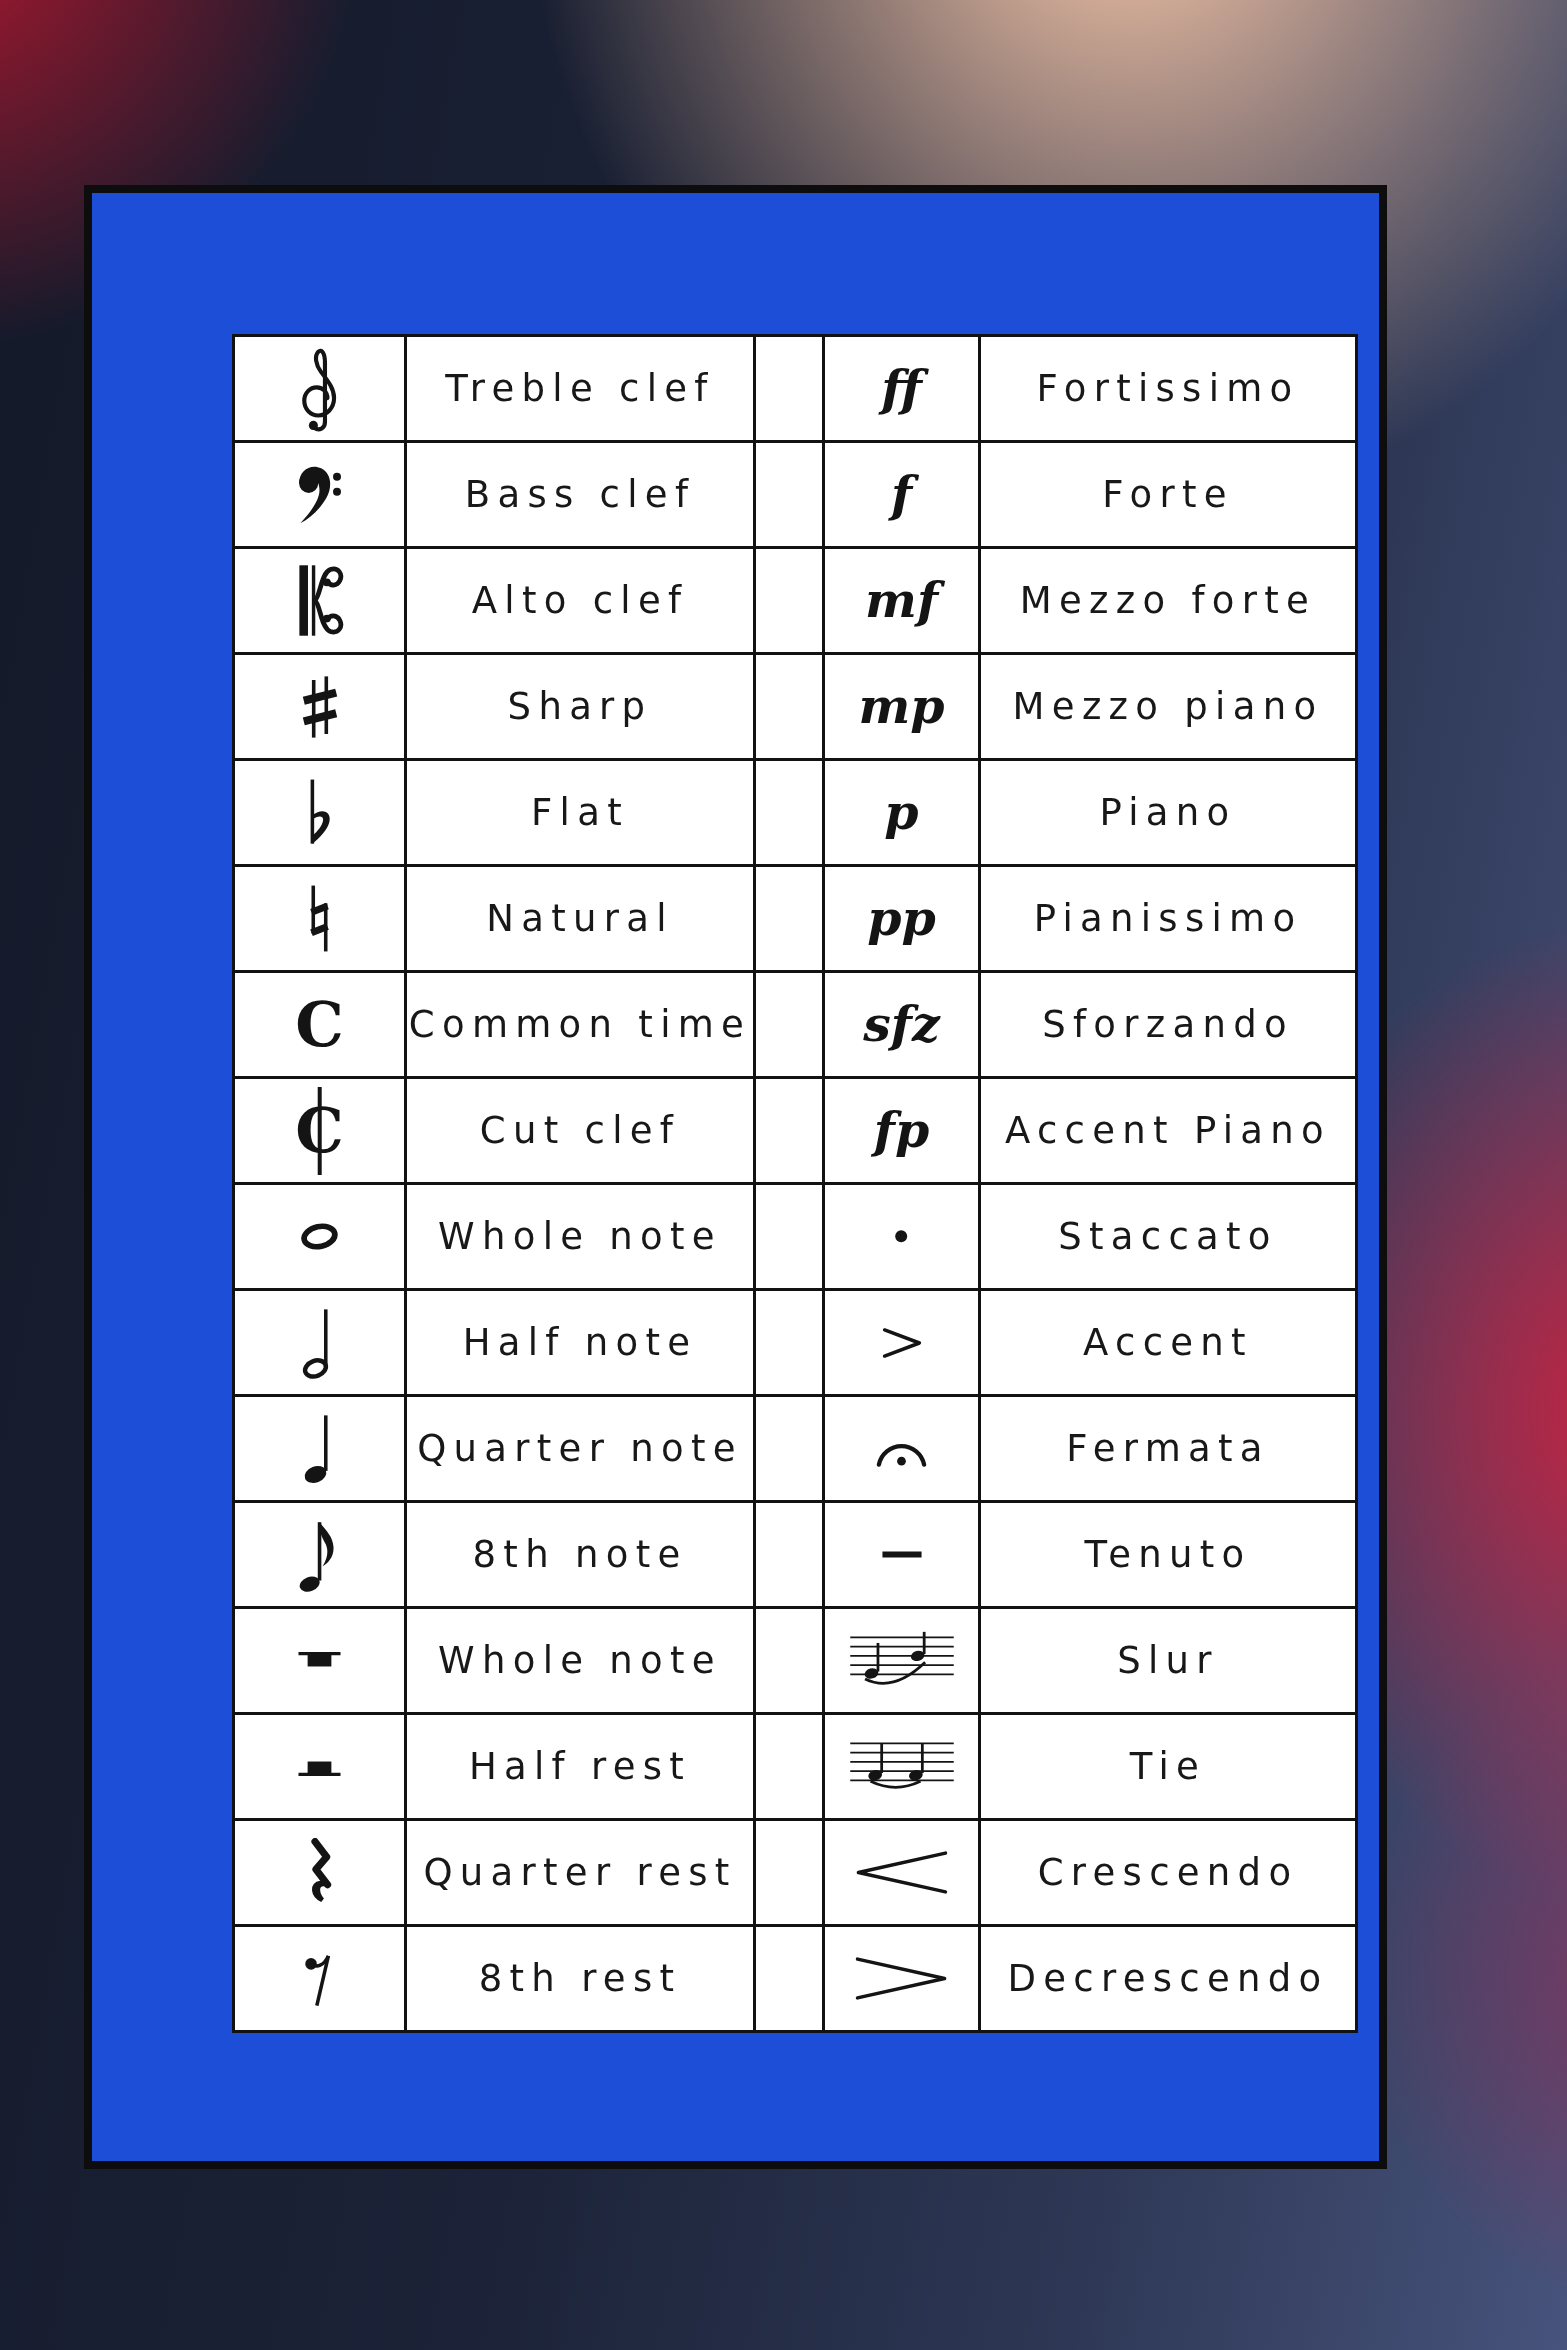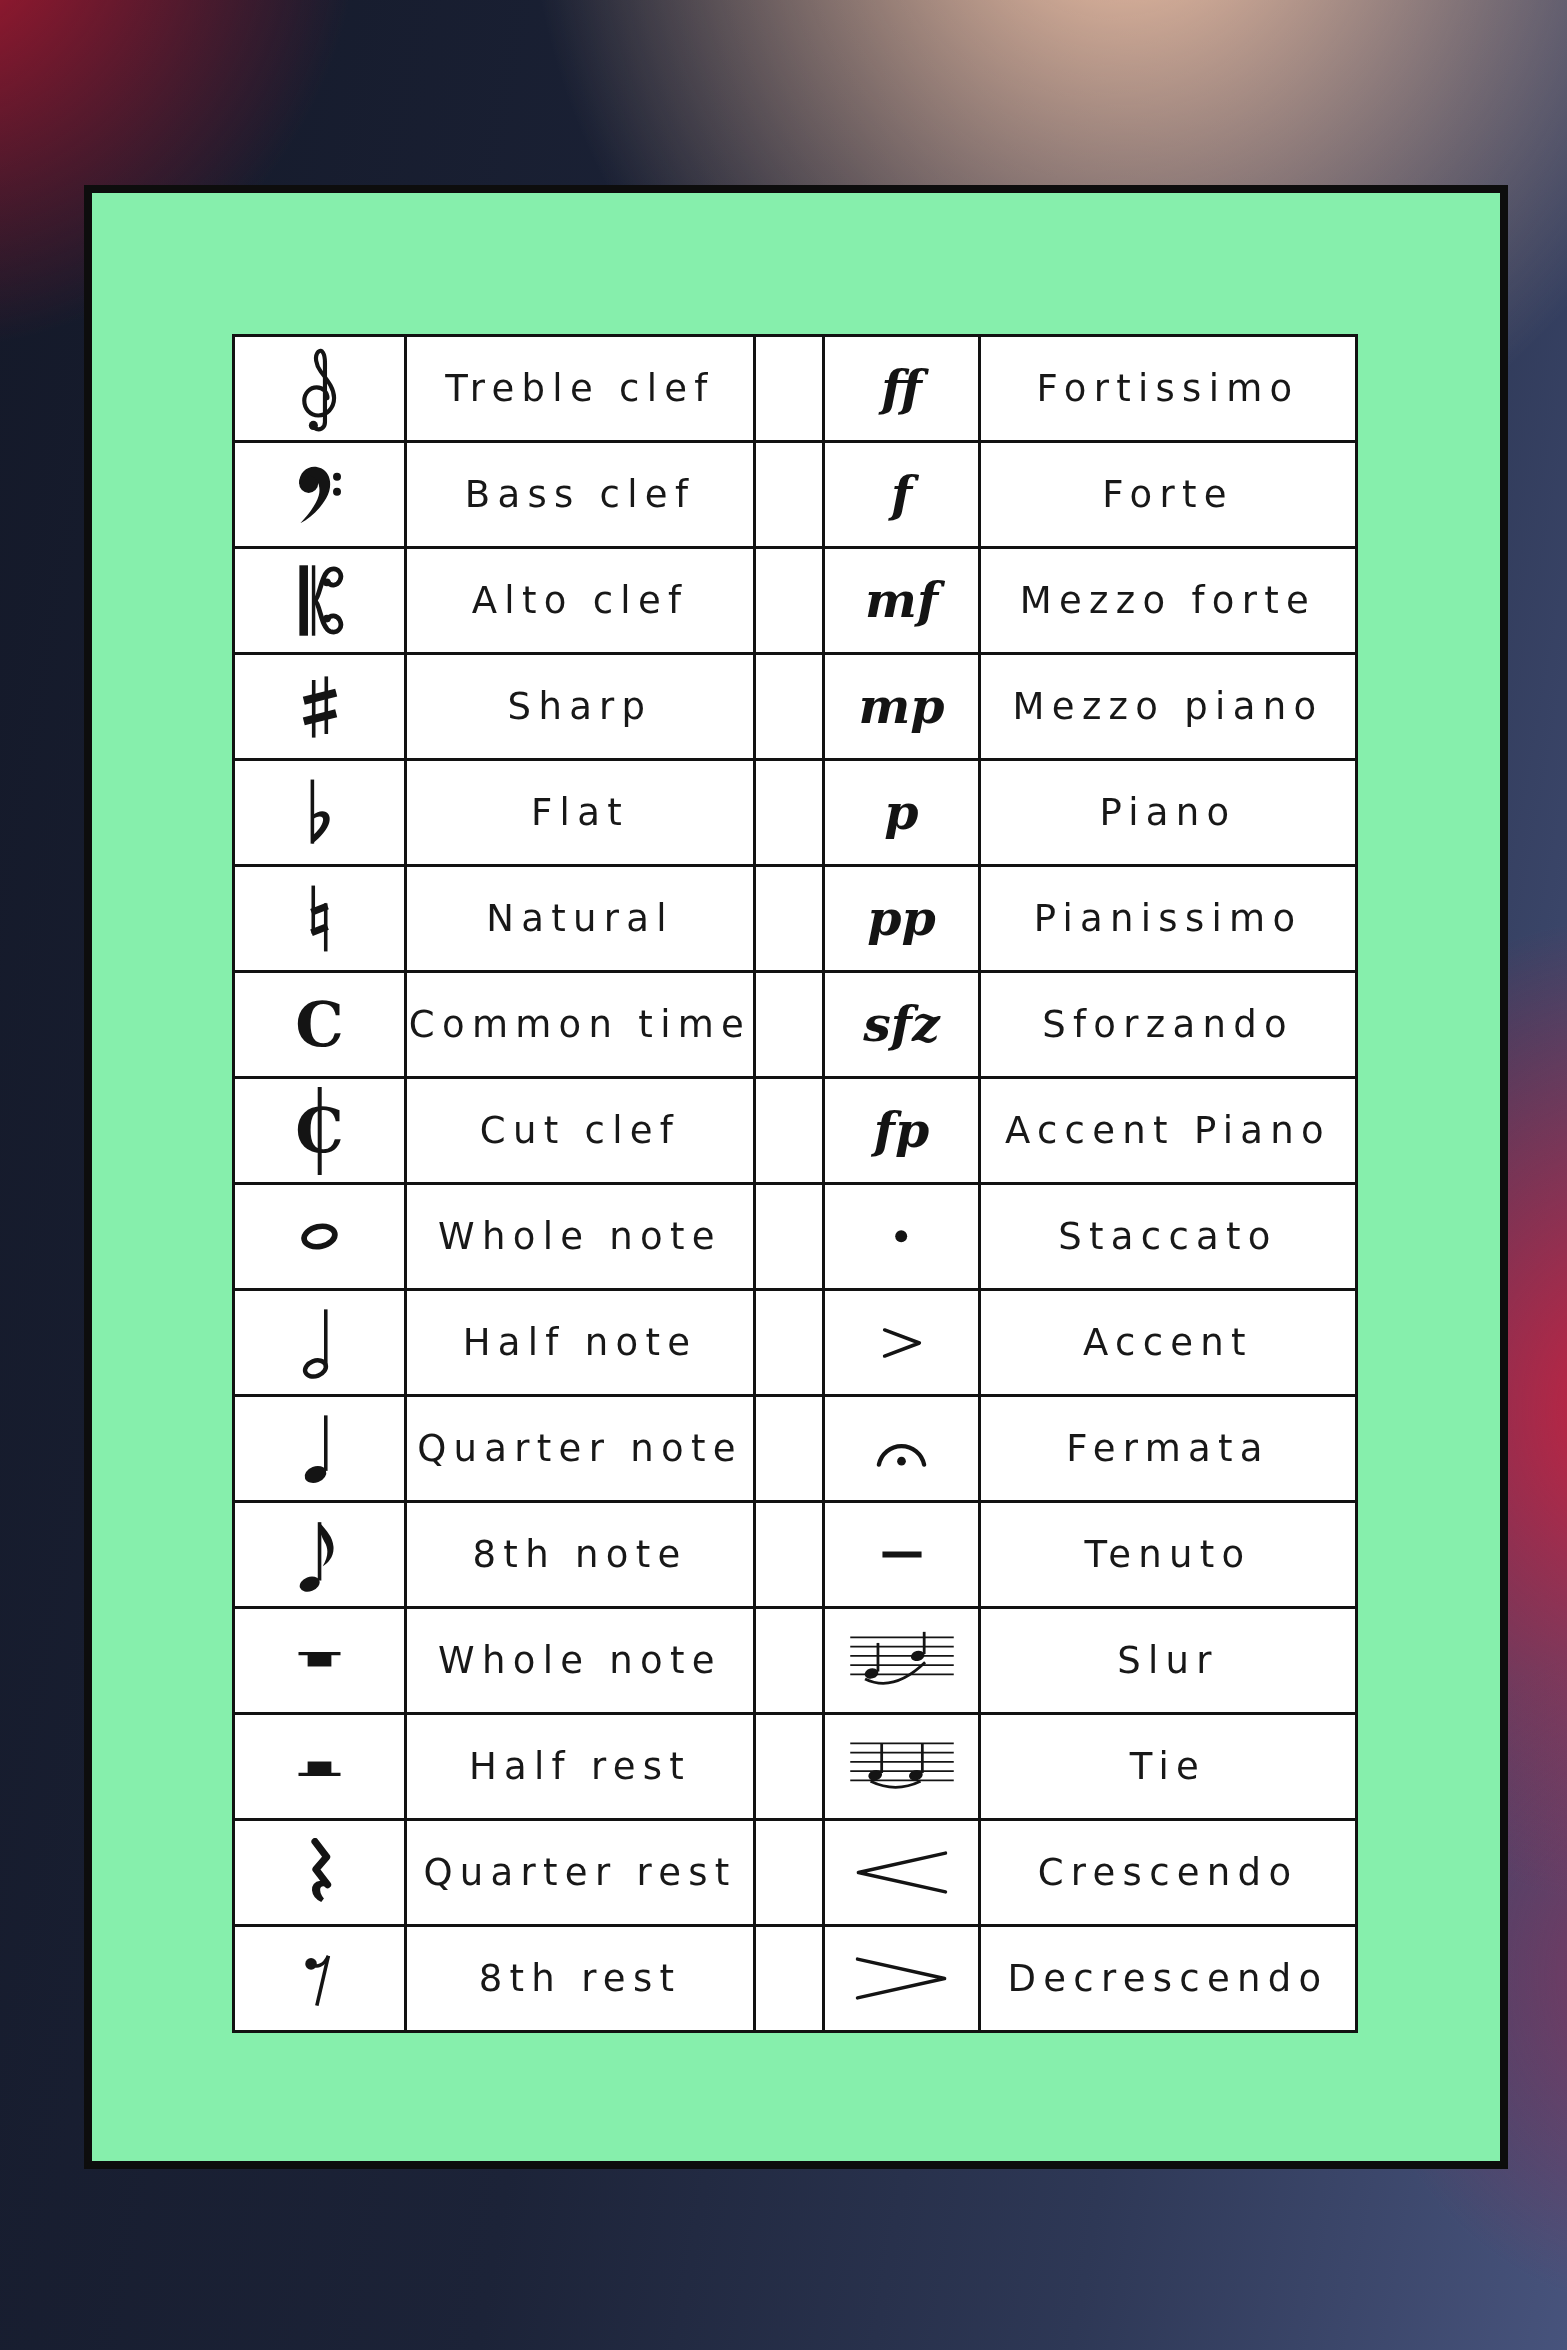--- a/index.html
+++ b/index.html
@@ -9,22 +9,22 @@
     font-family:"DejaVu Sans",sans-serif;
     background-color:#141929;
     background-image:
       radial-gradient(ellipse 62% 45% at 72% -6%, #fdcbab 0%, rgba(253,203,171,0) 62%),
       radial-gradient(ellipse 40% 27% at -5% -4%, #a5182f 8%, rgba(165,24,47,0) 70%),
       radial-gradient(ellipse 36% 30% at 104% 60%, #c8203e 0%, rgba(200,32,62,0) 70%),
       radial-gradient(ellipse 30% 22% at 106% 84%, rgba(170,30,70,.55) 0%, rgba(170,30,70,0) 65%),
       linear-gradient(100deg, #141929 0%, #1c2338 45%, #2e3856 75%, #47537c 100%);
   }
   .card{
-    position:absolute;left:84px;top:185px;width:1424px;height:1984px;
-    background:#86efac;border:8.3px solid #0d0d0d;box-sizing:border-box;
+    position:absolute;left:84px;top:185px;width:1303px;height:1984px;
+    background:#1d4ed8;border:8.3px solid #0d0d0d;box-sizing:border-box;
   }
   .tbl{
     position:absolute;left:140px;top:141px;
     display:grid;
     grid-template-columns:172px 349px 69px 156px 377px;
     grid-auto-rows:106px;
     border-top:3.7px solid #121212;border-left:3.7px solid #121212;
   }
   .cell{
     box-sizing:border-box;

